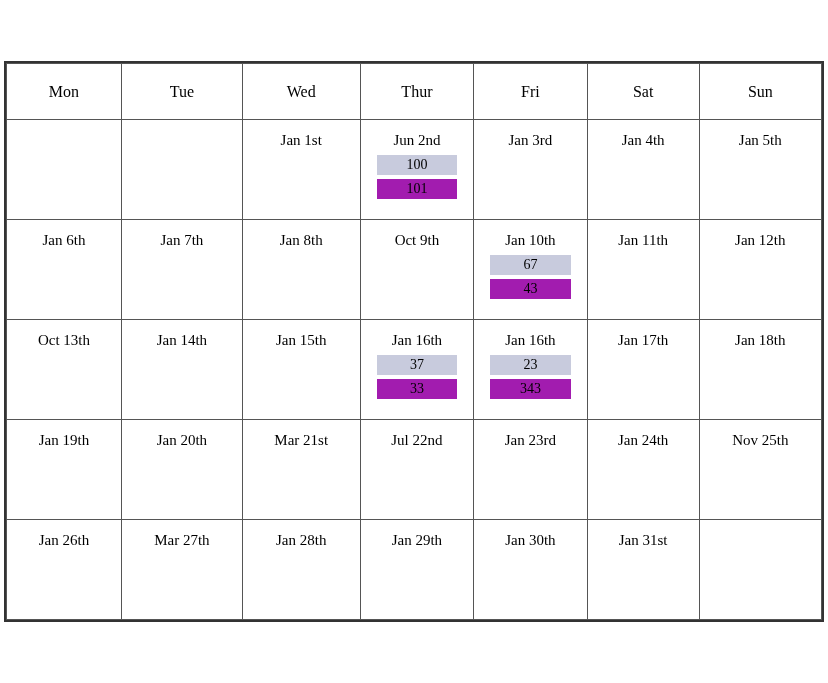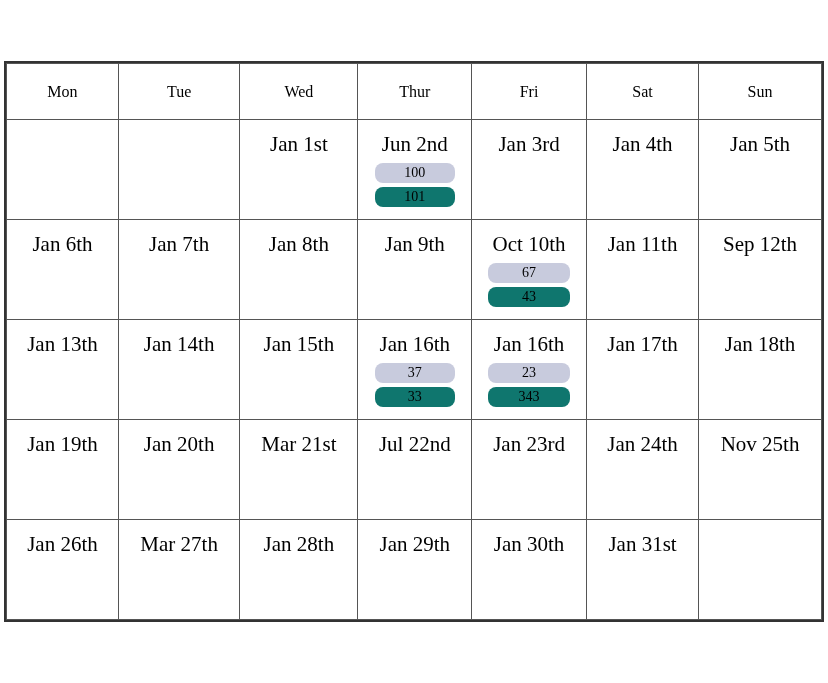--- a/index.html
+++ b/index.html
@@ -42,41 +42,41 @@
       height: 56px;
     }
 
     .calendar-table td {
       height: 100px;
       padding: 6px;
       vertical-align: top;
     }
 
     .day-label {
-      font-size: 21px;
+      font-size: 15px;
       display: block;
       margin-bottom: 4px;
     }
 
     .event-badge {
       display: block;
       margin: 2px auto;
       padding: 2px 10px;
-      border-radius: 8px;
+      border-radius: 0;
       font-size: 14px;
       width: 80%;
       text-align: center;
     }
 
     .event-badge.blue {
       background-color: #c8cbdd;
     }
 
     .event-badge.light {
-      background-color: #0f766e;
+      background-color: #a21caf;
     }
 
     .empty-cell {
       background: #fff;
     }
 
     .cell-content {
       display: flex;
       flex-direction: column;
       align-items: center;
@@ -142,45 +142,45 @@
               <span class="day-label">Jan 7th</span>
             </div>
           </td>
           <td>
             <div class="cell-content">
               <span class="day-label">Jan 8th</span>
             </div>
           </td>
           <td>
             <div class="cell-content">
-              <span class="day-label">Jan 9th</span>
-            </div>
-          </td>
-          <td>
-            <div class="cell-content">
-              <span class="day-label">Oct 10th</span>
+              <span class="day-label">Oct 9th</span>
+            </div>
+          </td>
+          <td>
+            <div class="cell-content">
+              <span class="day-label">Jan 10th</span>
               <span class="event-badge blue">67</span>
               <span class="event-badge light">43</span>
             </div>
           </td>
           <td>
             <div class="cell-content">
               <span class="day-label">Jan 11th</span>
             </div>
           </td>
           <td>
             <div class="cell-content">
-              <span class="day-label">Sep 12th</span>
-            </div>
-          </td>
-        </tr>
-        <tr>
-          <td>
-            <div class="cell-content">
-              <span class="day-label">Jan 13th</span>
+              <span class="day-label">Jan 12th</span>
+            </div>
+          </td>
+        </tr>
+        <tr>
+          <td>
+            <div class="cell-content">
+              <span class="day-label">Oct 13th</span>
             </div>
           </td>
           <td>
             <div class="cell-content">
               <span class="day-label">Jan 14th</span>
             </div>
           </td>
           <td>
             <div class="cell-content">
               <span class="day-label">Jan 15th</span>

